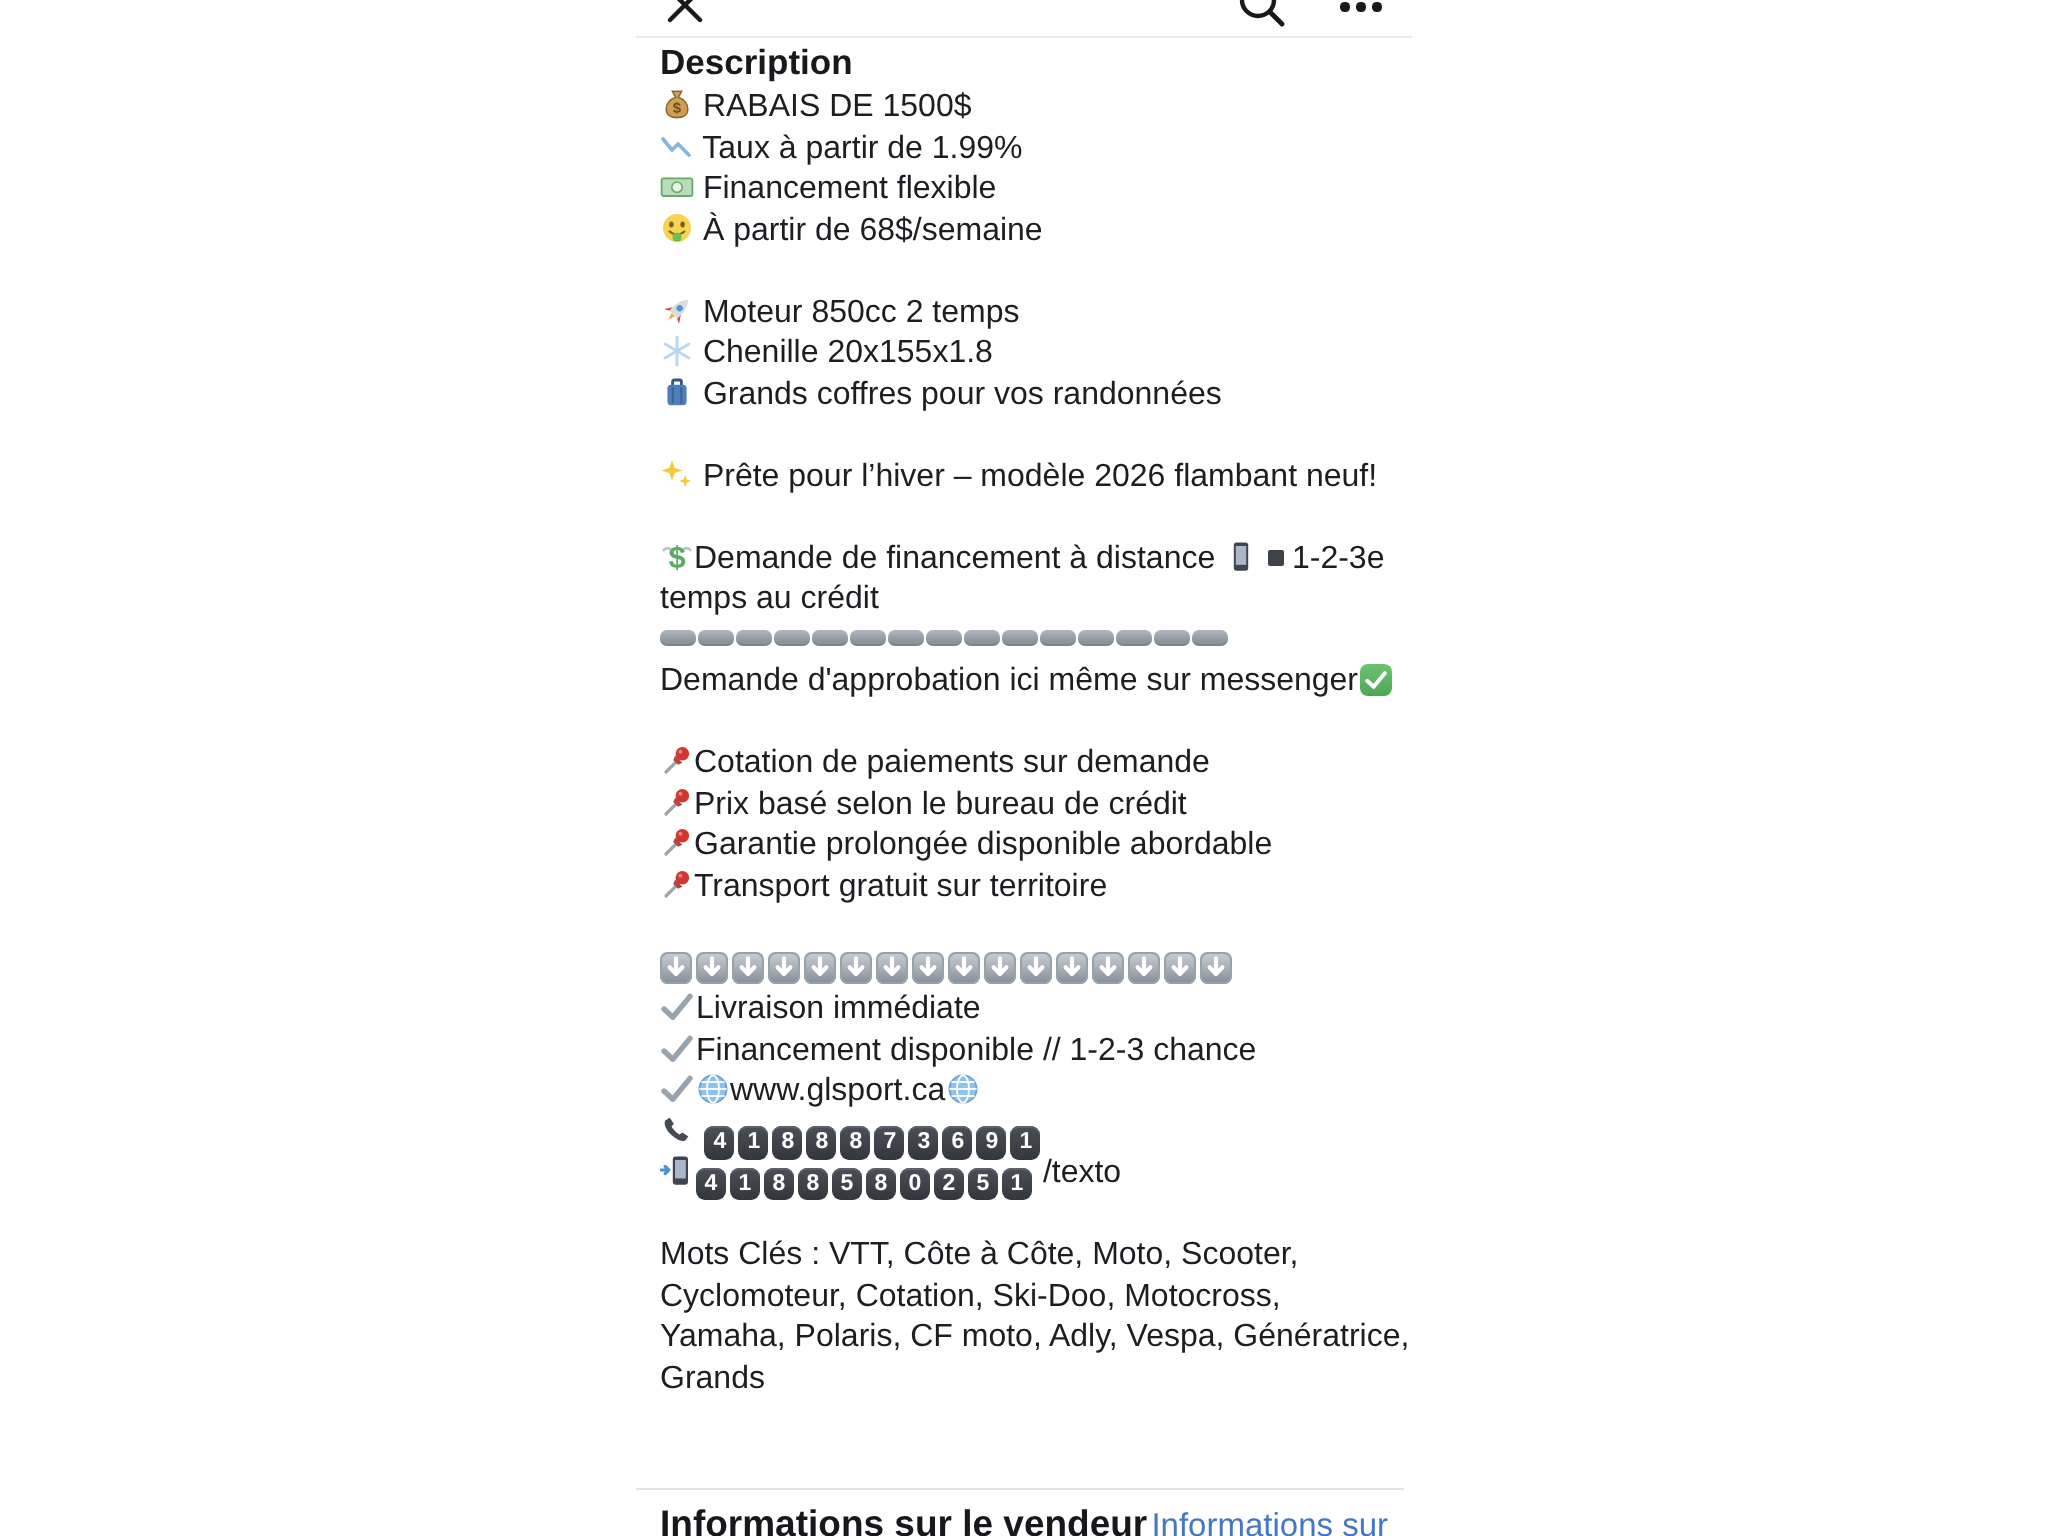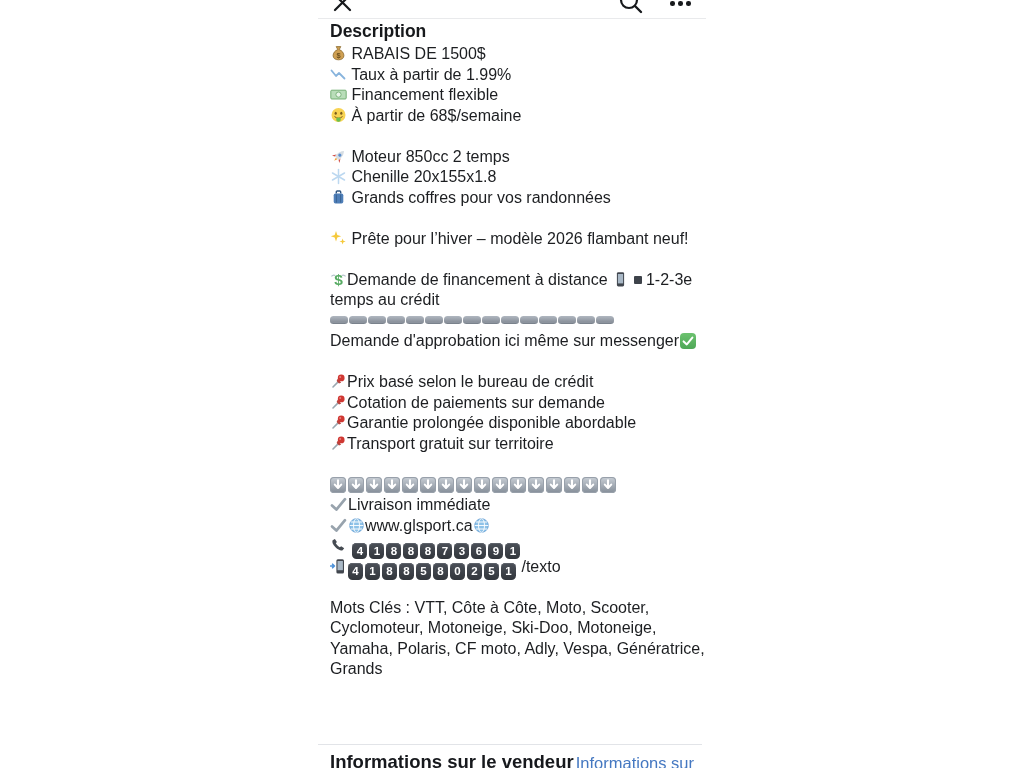--- a/index.html
+++ b/index.html
@@ -125,27 +125,27 @@
         <div class="line"><span class="ic ic-minus-dash"></span><span class="ic ic-minus-dash"></span><span class="ic ic-minus-dash"></span><span class="ic ic-minus-dash"></span><span class="ic ic-minus-dash"></span><span class="ic ic-minus-dash"></span><span class="ic ic-minus-dash"></span><span class="ic ic-minus-dash"></span><span class="ic ic-minus-dash"></span><span class="ic ic-minus-dash"></span><span class="ic ic-minus-dash"></span><span class="ic ic-minus-dash"></span><span class="ic ic-minus-dash"></span><span class="ic ic-minus-dash"></span><span class="ic ic-minus-dash"></span></div>
         <div class="line">Demande d'approbation ici même sur messenger<span class="ic ic-check-green"><svg viewBox="0 0 16 16">
               <polyline points="3.6,8.4 6.8,11.4 12.4,4.6" stroke="#ffffff" stroke-width="2" fill="none" stroke-linecap="round" stroke-linejoin="round"></polyline>
             </svg></span></div>
         <div class="line">&nbsp;</div>
         <div class="line"><span class="ic ic-pushpin"><svg viewBox="0 0 17 17">
               <path d="M9.6 7.4 L3 14" stroke="#9aa7b0" stroke-width="1.6" stroke-linecap="round"></path>
               <path d="M7.6 5.8 L11.2 9.4 L9 10.4 L6.6 8 Z" fill="#b9443f"></path>
               <circle cx="11.2" cy="4.9" r="3.4" fill="#cf3732"></circle>
               <circle cx="10.2" cy="3.9" r="1" fill="#e9837f"></circle>
+            </svg></span>Cotation de paiements sur demande</div>
+        <div class="line"><span class="ic ic-pushpin"><svg viewBox="0 0 17 17">
+              <path d="M9.6 7.4 L3 14" stroke="#9aa7b0" stroke-width="1.6" stroke-linecap="round"></path>
+              <path d="M7.6 5.8 L11.2 9.4 L9 10.4 L6.6 8 Z" fill="#b9443f"></path>
+              <circle cx="11.2" cy="4.9" r="3.4" fill="#cf3732"></circle>
+              <circle cx="10.2" cy="3.9" r="1" fill="#e9837f"></circle>
             </svg></span>Prix basé selon le bureau de crédit</div>
-        <div class="line"><span class="ic ic-pushpin"><svg viewBox="0 0 17 17">
-              <path d="M9.6 7.4 L3 14" stroke="#9aa7b0" stroke-width="1.6" stroke-linecap="round"></path>
-              <path d="M7.6 5.8 L11.2 9.4 L9 10.4 L6.6 8 Z" fill="#b9443f"></path>
-              <circle cx="11.2" cy="4.9" r="3.4" fill="#cf3732"></circle>
-              <circle cx="10.2" cy="3.9" r="1" fill="#e9837f"></circle>
-            </svg></span>Cotation de paiements sur demande</div>
         <div class="line"><span class="ic ic-pushpin"><svg viewBox="0 0 17 17">
               <path d="M9.6 7.4 L3 14" stroke="#9aa7b0" stroke-width="1.6" stroke-linecap="round"></path>
               <path d="M7.6 5.8 L11.2 9.4 L9 10.4 L6.6 8 Z" fill="#b9443f"></path>
               <circle cx="11.2" cy="4.9" r="3.4" fill="#cf3732"></circle>
               <circle cx="10.2" cy="3.9" r="1" fill="#e9837f"></circle>
             </svg></span>Garantie prolongée disponible abordable</div>
         <div class="line"><span class="ic ic-pushpin"><svg viewBox="0 0 17 17">
               <path d="M9.6 7.4 L3 14" stroke="#9aa7b0" stroke-width="1.6" stroke-linecap="round"></path>
               <path d="M7.6 5.8 L11.2 9.4 L9 10.4 L6.6 8 Z" fill="#b9443f"></path>
               <circle cx="11.2" cy="4.9" r="3.4" fill="#cf3732"></circle>
@@ -181,20 +181,23 @@
             </svg></span><span class="ic ic-arrow-down-box"><svg viewBox="0 0 16 16">
               <path d="M8 3.2 V10.2 M4.8 7.6 L8 11 L11.2 7.6" stroke="#ffffff" stroke-width="2.1" fill="none" stroke-linecap="round" stroke-linejoin="round"></path>
             </svg></span><span class="ic ic-arrow-down-box"><svg viewBox="0 0 16 16">
               <path d="M8 3.2 V10.2 M4.8 7.6 L8 11 L11.2 7.6" stroke="#ffffff" stroke-width="2.1" fill="none" stroke-linecap="round" stroke-linejoin="round"></path>
             </svg></span><span class="ic ic-arrow-down-box"><svg viewBox="0 0 16 16">
               <path d="M8 3.2 V10.2 M4.8 7.6 L8 11 L11.2 7.6" stroke="#ffffff" stroke-width="2.1" fill="none" stroke-linecap="round" stroke-linejoin="round"></path>
             </svg></span></div>
         <div class="line"><span class="ic ic-check-grey"><svg viewBox="0 0 17 17">
               <polyline points="2,9.5 6.4,13.6 15,3.2" stroke="#98a3ad" stroke-width="2.7" fill="none" stroke-linecap="round" stroke-linejoin="round"></polyline>
             </svg></span>Livraison immédiate</div>
+        <div class="line"><span class="ic ic-check-grey"><svg viewBox="0 0 17 17">
+              <polyline points="2,9.5 6.4,13.6 15,3.2" stroke="#98a3ad" stroke-width="2.7" fill="none" stroke-linecap="round" stroke-linejoin="round"></polyline>
+            </svg></span>Financement disponible // 1-2-3 chance</div>
         <div class="line"><span class="ic ic-check-grey"><svg viewBox="0 0 17 17">
               <polyline points="2,9.5 6.4,13.6 15,3.2" stroke="#98a3ad" stroke-width="2.7" fill="none" stroke-linecap="round" stroke-linejoin="round"></polyline>
             </svg></span><span class="ic ic-globe"><svg viewBox="0 0 17 17">
               <circle cx="8.5" cy="8.5" r="6.8" fill="#8ec2e8" stroke="#6ba3d6" stroke-width="0.9"></circle>
               <ellipse cx="8.5" cy="8.5" rx="3" ry="6.8" stroke="#ffffff" stroke-width="0.9" fill="none"></ellipse>
               <line x1="1.7" y1="8.5" x2="15.3" y2="8.5" stroke="#ffffff" stroke-width="0.9"></line>
               <line x1="2.7" y1="5" x2="14.3" y2="5" stroke="#ffffff" stroke-width="0.9"></line>
               <line x1="2.7" y1="12" x2="14.3" y2="12" stroke="#ffffff" stroke-width="0.9"></line>
             </svg></span>www.glsport.ca<span class="ic ic-globe"><svg viewBox="0 0 17 17">
               <circle cx="8.5" cy="8.5" r="6.8" fill="#8ec2e8" stroke="#6ba3d6" stroke-width="0.9"></circle>
@@ -206,21 +209,21 @@
         <div class="line"><span class="ic ic-phone-receiver"><svg viewBox="0 0 17 17">
               <path d="M2.6 3.2 C1.8 4.8 2.8 7.6 5.5 10.3 C8.2 13 11 14 12.6 13.2 L14.2 11.2 L11.2 9.2 L9.8 10.3 C8.5 9.7 6.4 7.6 5.8 6.3 L6.9 4.9 L4.9 1.9 Z" fill="#464b52"></path>
             </svg></span> <span class="keycap">4</span><span class="keycap">1</span><span class="keycap">8</span><span class="keycap">8</span><span class="keycap">8</span><span class="keycap">7</span><span class="keycap">3</span><span class="keycap">6</span><span class="keycap">9</span><span class="keycap">1</span></div>
         <div class="line"><span class="ic ic-phone-arrow"><svg viewBox="0 0 17 17">
               <rect x="6.4" y="1.2" width="7.6" height="14.2" rx="1.5" fill="#41464e"></rect>
               <rect x="7.5" y="3" width="5.4" height="9.2" fill="#a9b8c6"></rect>
               <path d="M0.6 8 H4.4 M4.4 8 L2.6 6.2 M4.4 8 L2.6 9.8" stroke="#4a90d9" stroke-width="1.6" fill="none" stroke-linecap="round" stroke-linejoin="round"></path>
             </svg></span><span class="keycap">4</span><span class="keycap">1</span><span class="keycap">8</span><span class="keycap">8</span><span class="keycap">5</span><span class="keycap">8</span><span class="keycap">0</span><span class="keycap">2</span><span class="keycap">5</span><span class="keycap">1</span> /texto</div>
         <div class="line">&nbsp;</div>
         <div class="line">Mots Clés : VTT, Côte à Côte, Moto, Scooter,</div>
-        <div class="line">Cyclomoteur, Motoneige, Ski-Doo, Motoneige,</div>
+        <div class="line">Cyclomoteur, Cotation, Ski-Doo, Motocross,</div>
         <div class="line">Yamaha, Polaris, CF moto, Adly, Vespa, Génératrice,</div>
         <div class="line">Grands</div>
       </div>
   </div>
 
   <div class="footer-divider"></div>
   <div class="footer-row">
     <span class="footer-heading">Informations sur le vendeur</span>
     <a class="footer-link">Informations sur</a>
   </div>

